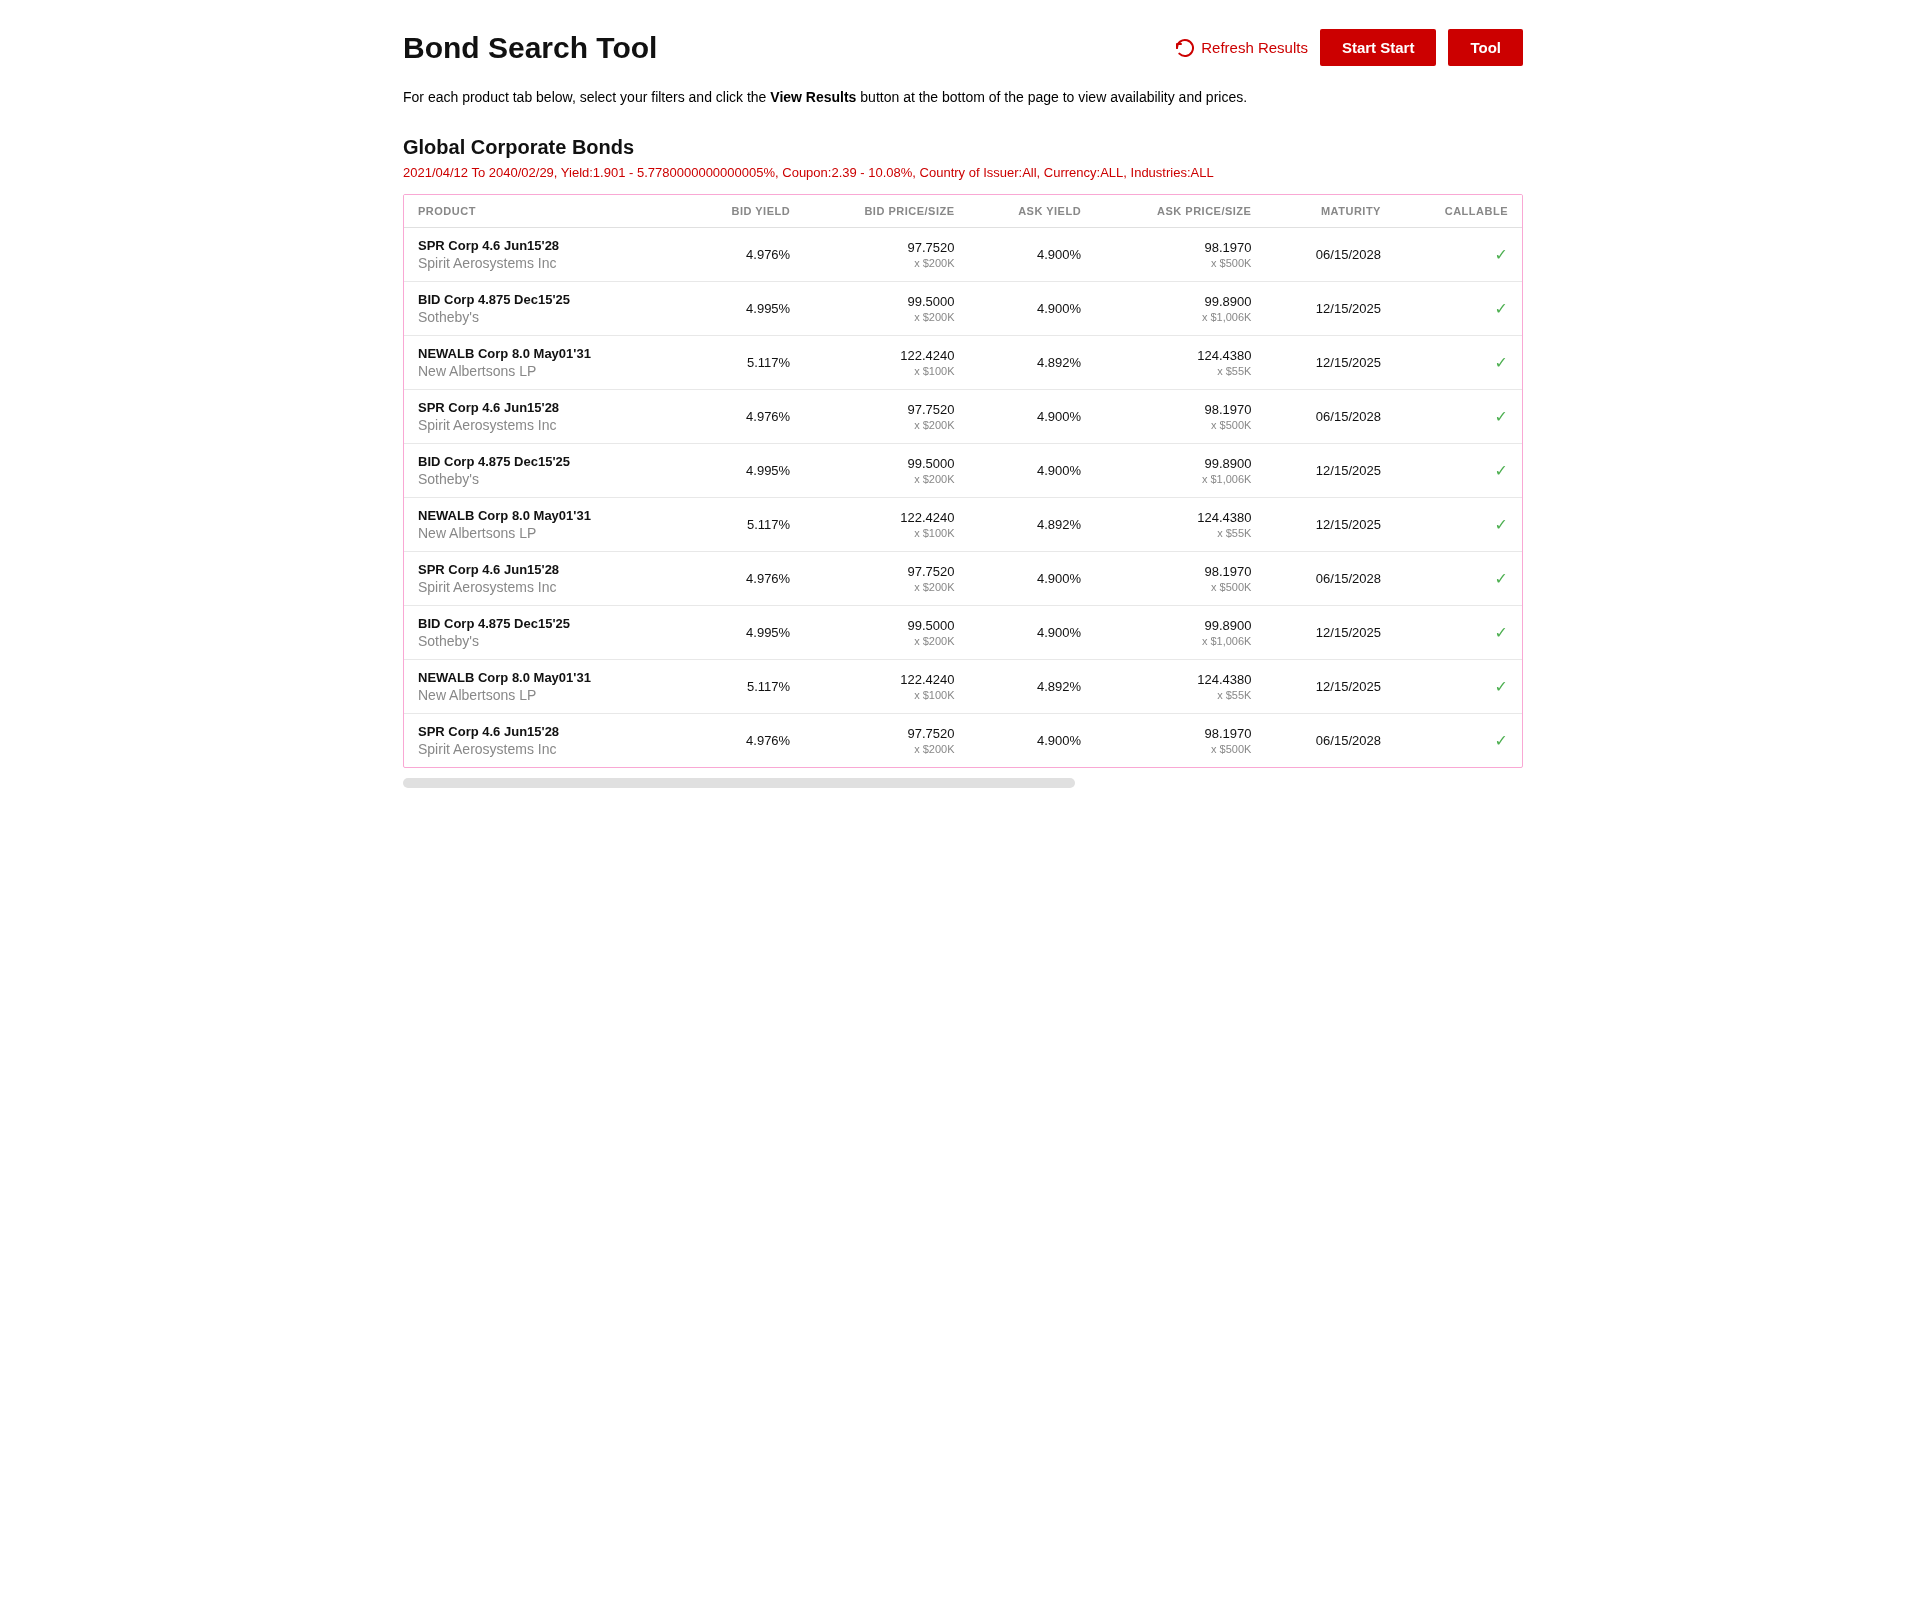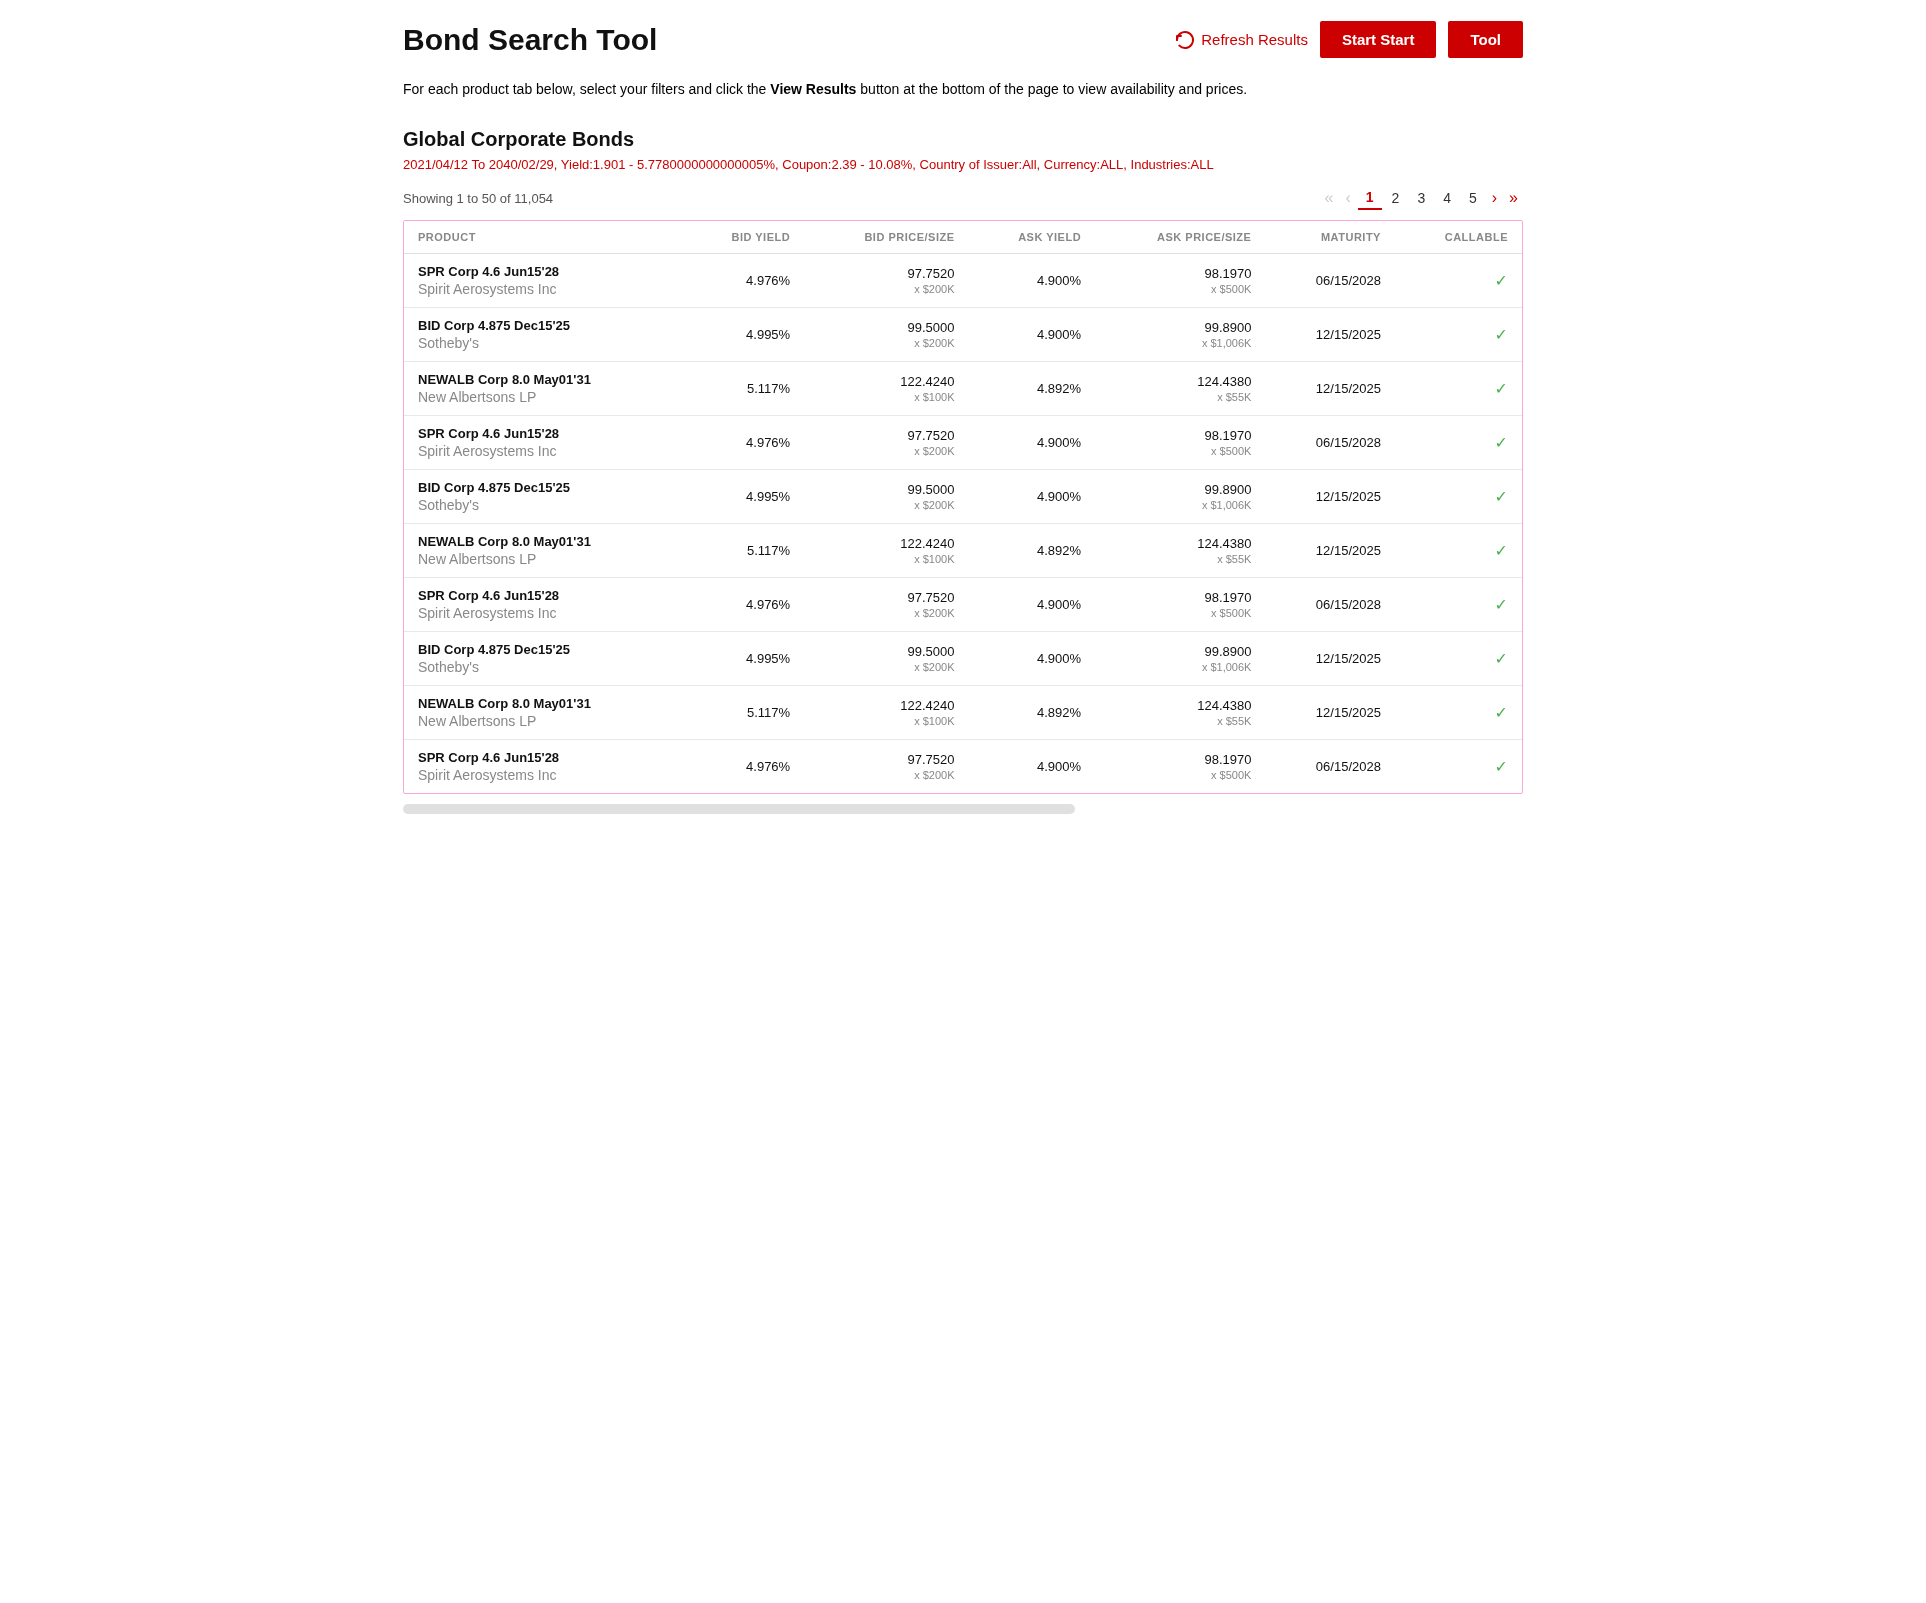--- a/index.html
+++ b/index.html
@@ -4,21 +4,21 @@
   <style>
     * { box-sizing: border-box; margin: 0; padding: 0; }
     body {
       font-family: Arial, sans-serif;
       background: #fff;
       color: #333;
       font-size: 14px;
     }
     .page-wrapper {
       max-width: 1200px;
-      margin: 0 auto;
+      margin: 8px auto;
       padding: 21px 40px 40px 40px;
     }
     .header {
       display: flex;
       align-items: center;
       justify-content: space-between;
       margin-bottom: 20px;
     }
     .page-title {
       font-size: 30px;
@@ -223,34 +223,20 @@
   <div class="subtitle">
     <span>For each product tab below, select your filters and click the </span><strong>View Results</strong><span> button at the bottom of the page to view availability and prices.</span>
   </div>
 
   <h2 class="section-title">Global Corporate Bonds</h2>
 
   <div class="filter-summary">
     <span>2021/04/12 To 2040/02/29, Yield:1.901 - 5.7780000000000005%, Coupon:2.39 - 10.08%, Country of Issuer:All, Currency:ALL, Industries:ALL</span>
   </div>
 
-  <div class="results-bar">
-    <span class="results-count">Showing 1 to 50 of 11,054</span>
-    <div class="pagination">
-      <button class="disabled" title="First">«</button>
-      <button class="disabled" title="Previous">‹</button>
-      <button class="page-num active">1</button>
-      <button class="page-num">2</button>
-      <button class="page-num">3</button>
-      <button class="page-num">4</button>
-      <button class="page-num">5</button>
-      <button title="Next">›</button>
-      <button title="Last">»</button>
-    </div>
-  </div>
 
   <div class="table-wrapper">
     <table>
       <thead>
         <tr>
           <th>PRODUCT</th>
           <th class="right">BID YIELD</th>
           <th class="right">BID PRICE/SIZE</th>
           <th class="right">ASK YIELD</th>
           <th class="right">ASK PRICE/SIZE</th>

